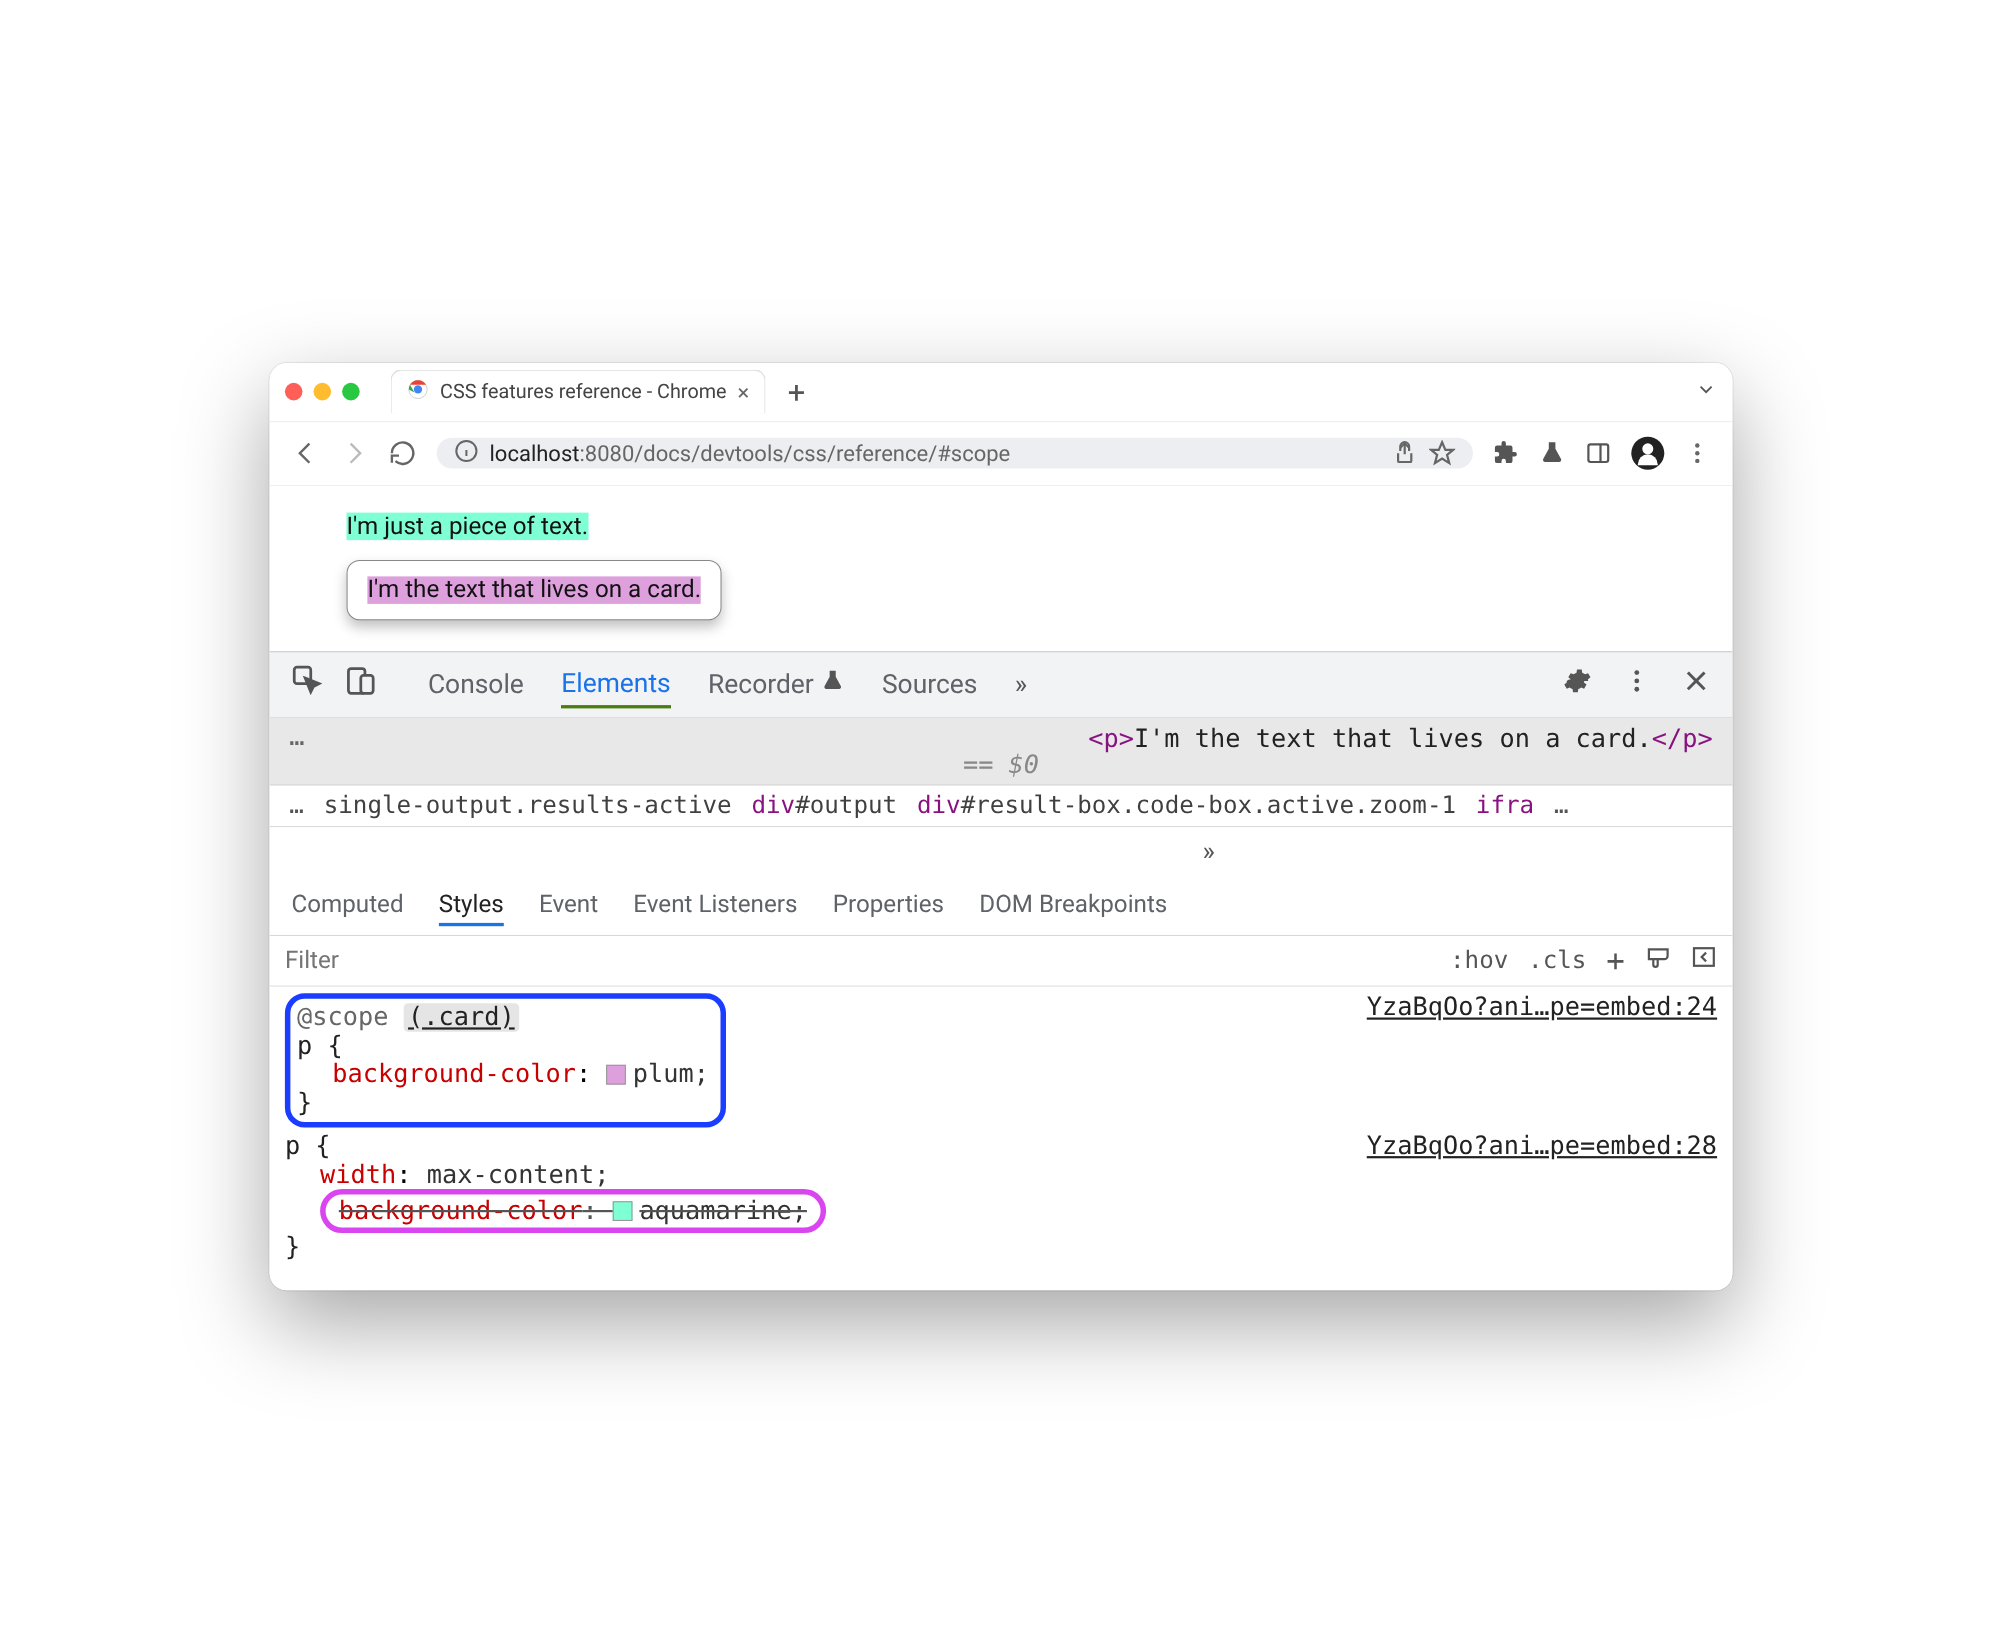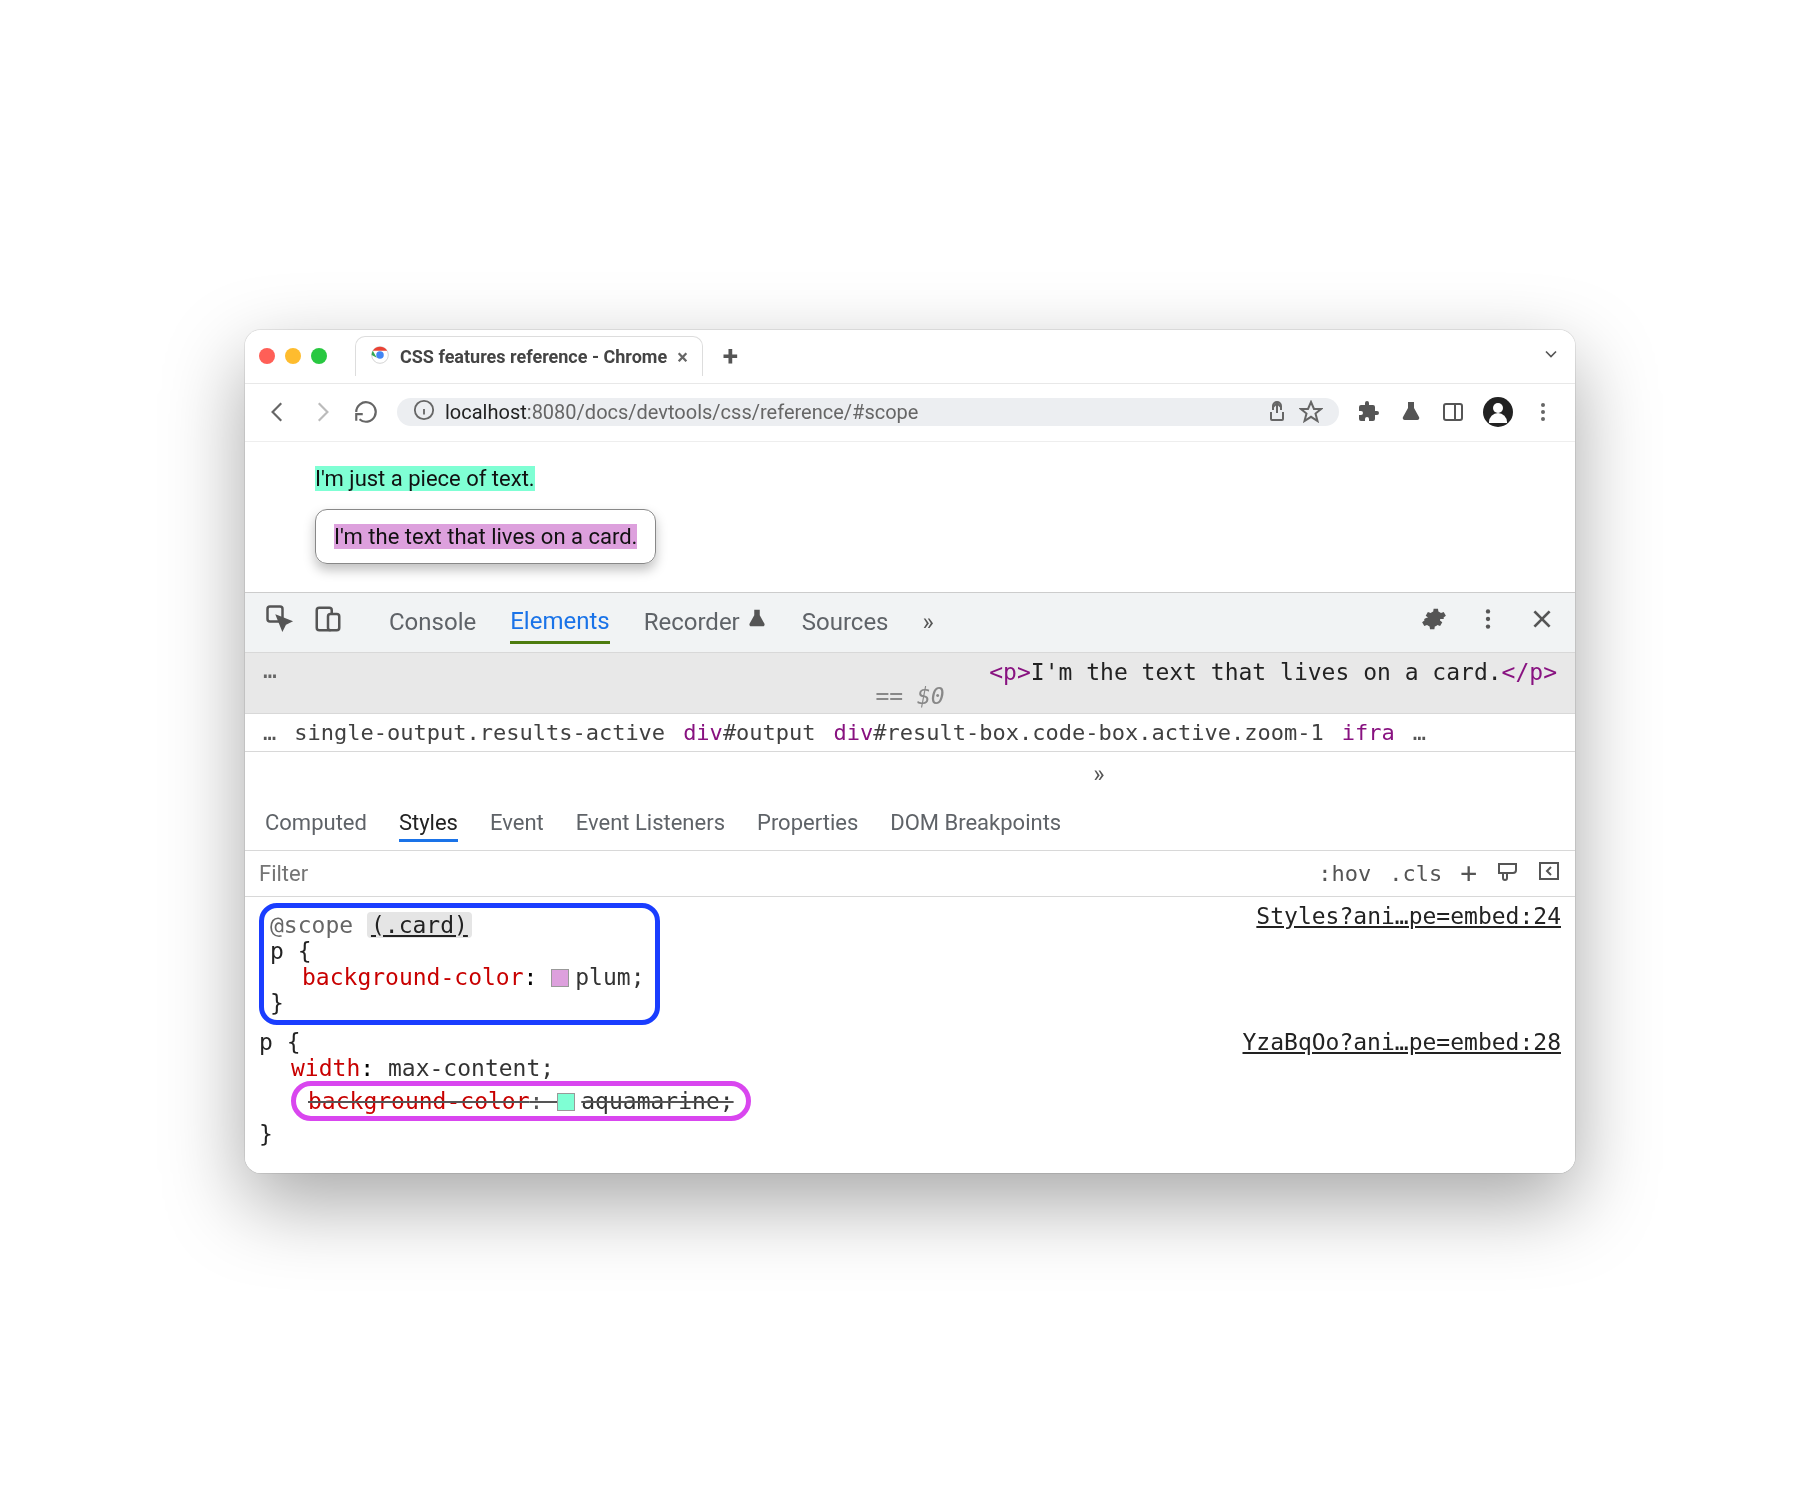--- a/index.html
+++ b/index.html
@@ -11,21 +11,21 @@
 }
 .window {
   width: 1330px;
   background: #fff;
   border-radius: 16px;
   box-shadow: 0 30px 80px rgba(0,0,0,.35), 0 0 0 1px rgba(0,0,0,.08);
   overflow: hidden;
 }
 .titlebar {
   height: 54px; display: flex; align-items: center; background: #fff;
-  border-bottom: 1px solid #e8e8e8; padding: 0 14px; gap: 10px; font-weight: bold;
+  border-bottom: 1px solid #e8e8e8; padding: 0 14px; gap: 10px;
 }
 .traffic { display: flex; gap: 10px; margin-right: 18px; }
 .t-dot { width: 16px; height: 16px; border-radius: 50%; }
 .t-red { background:#ff5f57; } .t-yellow { background:#febc2e; } .t-green { background:#28c840; }
 .tab {
   display: flex; align-items: center; gap: 10px; height: 40px;
   padding: 0 14px; border:1px solid #ddd; border-bottom:none;
   border-radius: 10px 10px 0 0; background:#fff; font-size:18px; color:#444;
   max-width: 360px;
 }
@@ -323,21 +323,21 @@
         <span><svg viewBox="0 0 24 24" fill="none" stroke="#555" stroke-width="2">
               <rect x="3" y="4" width="18" height="16"></rect>
               <polyline points="14 8 10 12 14 16"></polyline>
             </svg></span>
       </div>
     </div>
 
     <div class="rules">
 
       <div class="rule">
-        <span class="src">Styles?ani…pe=embed:24</span>
+        <span class="src">YzaBqOo?ani…pe=embed:24</span>
         <div class="annot-box">
           <div><span class="scope-kw">@scope</span> <span class="scope-arg">(.card)</span></div>
           <div class="sel">p {</div>
           <div class="indent"><span class="prop">background-color</span>: <span class="swatch sw-plum"></span><span class="val">plum;</span></div>
           <div class="sel">}</div>
         </div>
       </div>
 
       <div class="rule">
         <span class="src">YzaBqOo?ani…pe=embed:28</span>

